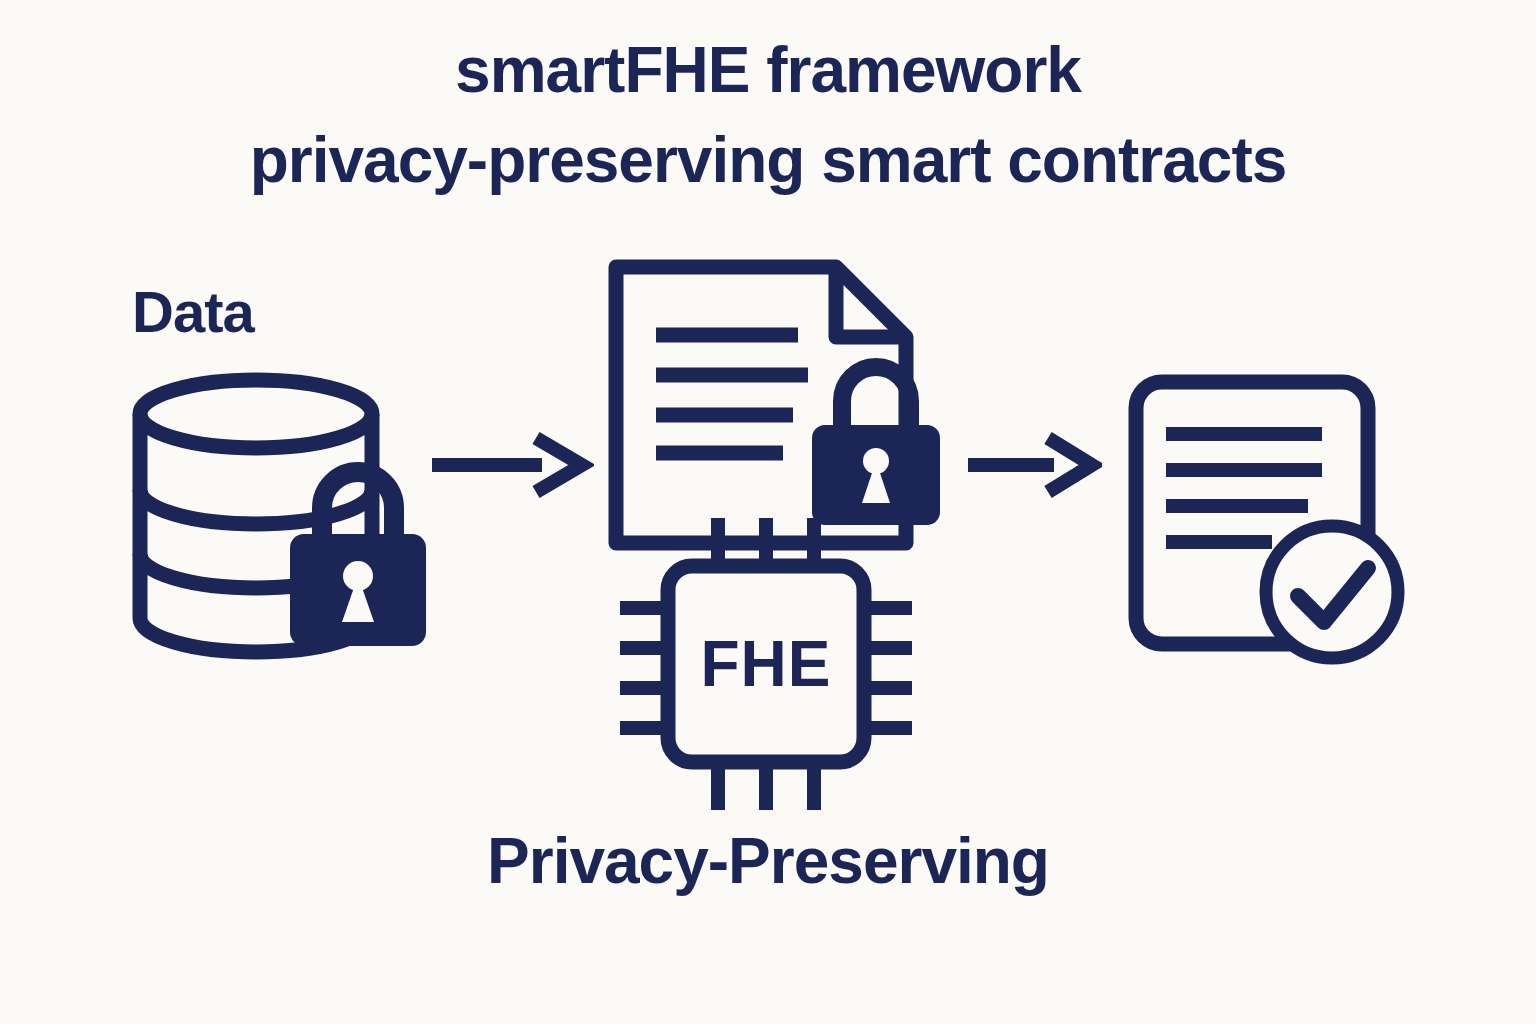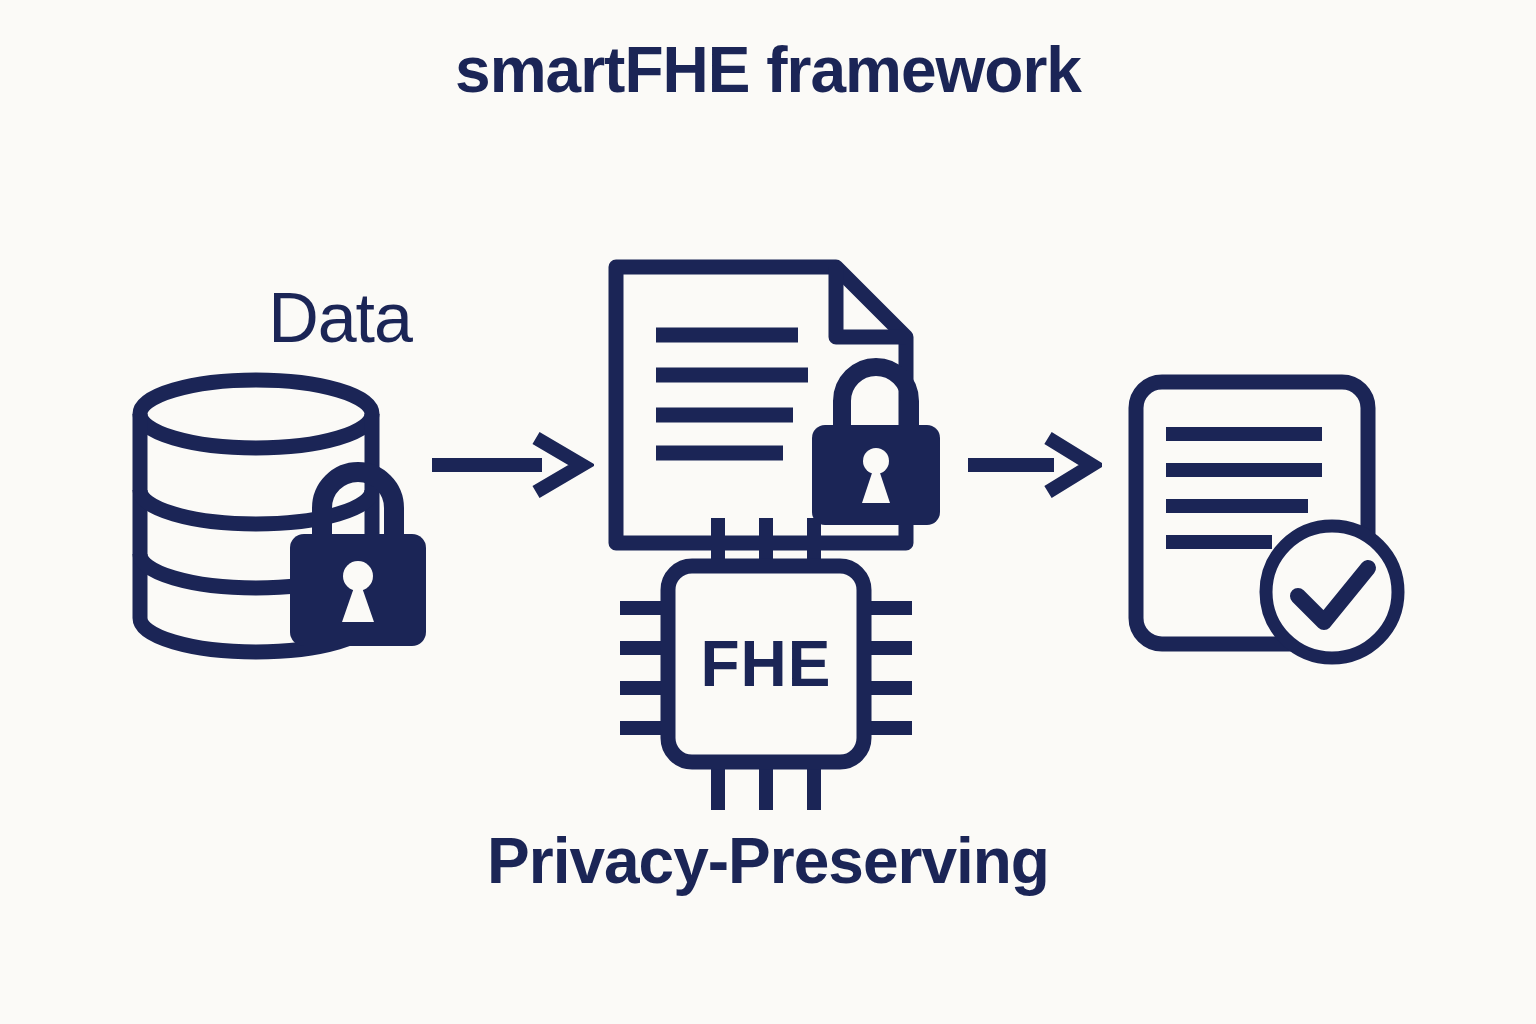--- a/index.html
+++ b/index.html
@@ -24,23 +24,23 @@
     position:absolute;
     top:26px; left:0; right:0;
     text-align:center;
     font-weight:700;
     font-size:64px;
     line-height:1.4;
     letter-spacing:-1px;
   }
   .node-label{
     position:absolute;
-    text-align:right;
-    font-weight:400;
-    font-size:70px;
+    text-align:left;
+    font-weight:700;
+    font-size:58px;
     letter-spacing:-1px;
   }
   .label-data{ left:132px; top:278px; width:280px; }
   .label-outputs{ left:1115px; top:278px; width:272px; }
   .caption{
     position:absolute;
     top:818px; left:0; right:0;
     text-align:center;
     font-weight:700;
     font-size:64px;
@@ -63,20 +63,21 @@
     fill:currentColor;
   }
 </style>
 </head>
 <body>
 
 <div class="canvas">
 
   <div class="title">
     <div>smartFHE framework</div>
+    <div>privacy-preserving smart contracts</div>
   </div>
 
   <div class="node-label label-data">Data</div>
 
   <svg class="icon ic-data" width="300" height="290" viewBox="0 0 300 290">
     <g>
       <ellipse class="stroke" cx="128" cy="44" rx="116" ry="34" stroke-width="15"></ellipse>
       <path class="stroke" d="M12 44 V 248" stroke-width="15"></path>
       <path class="stroke" d="M244 44 V 248" stroke-width="15"></path>
       <path class="stroke" d="M12 120 A116 34 0 0 0 244 120" stroke-width="15"></path>

